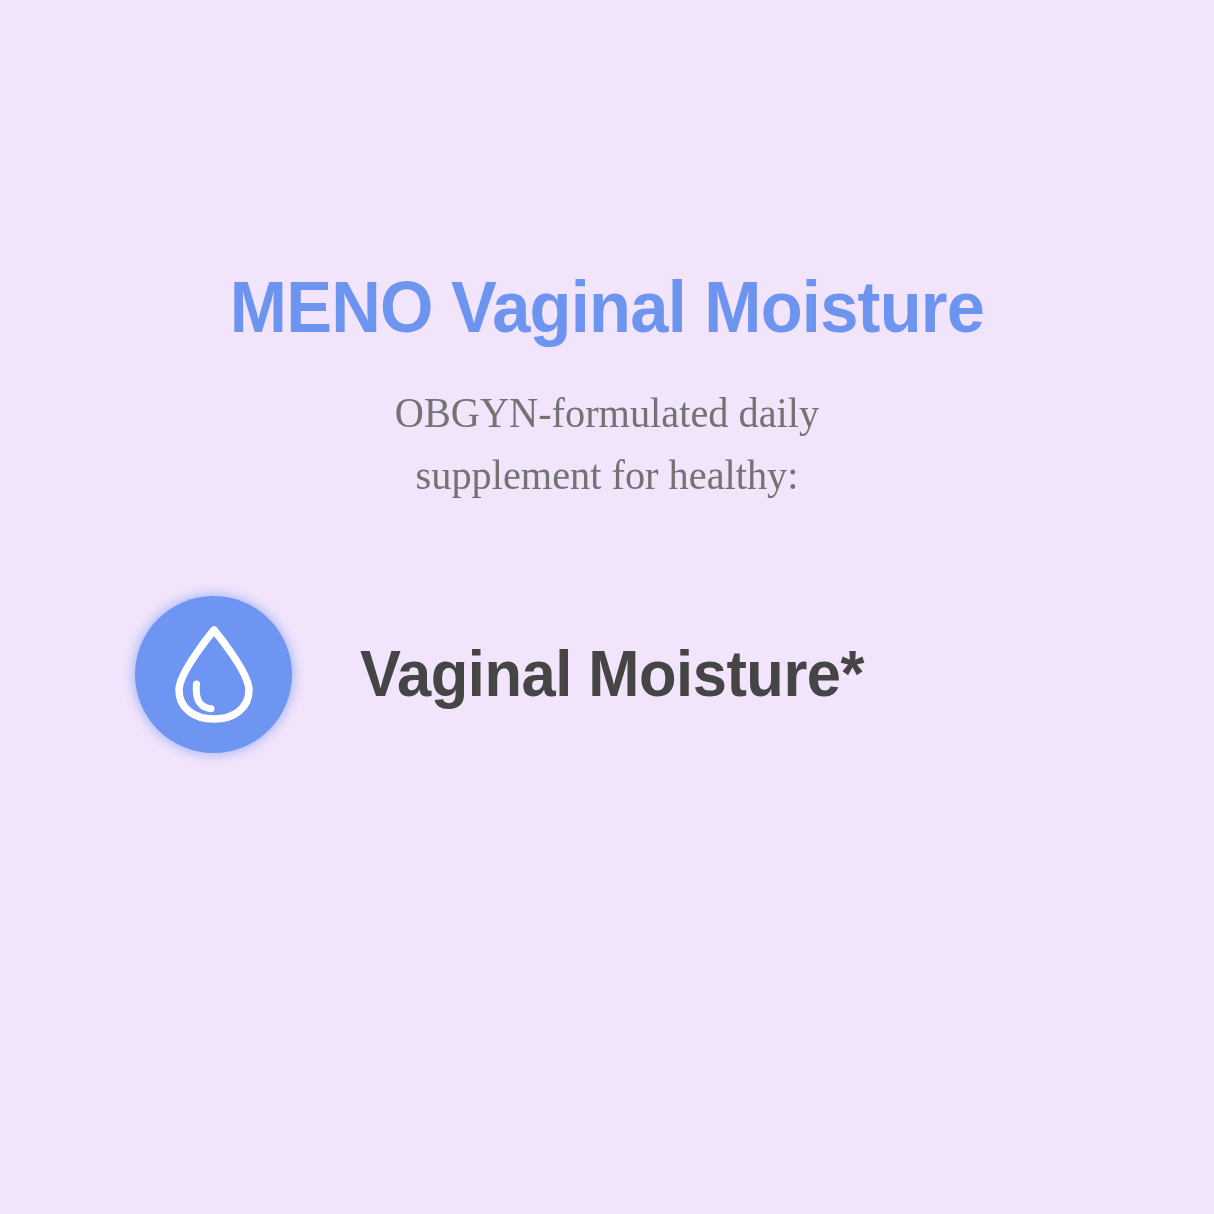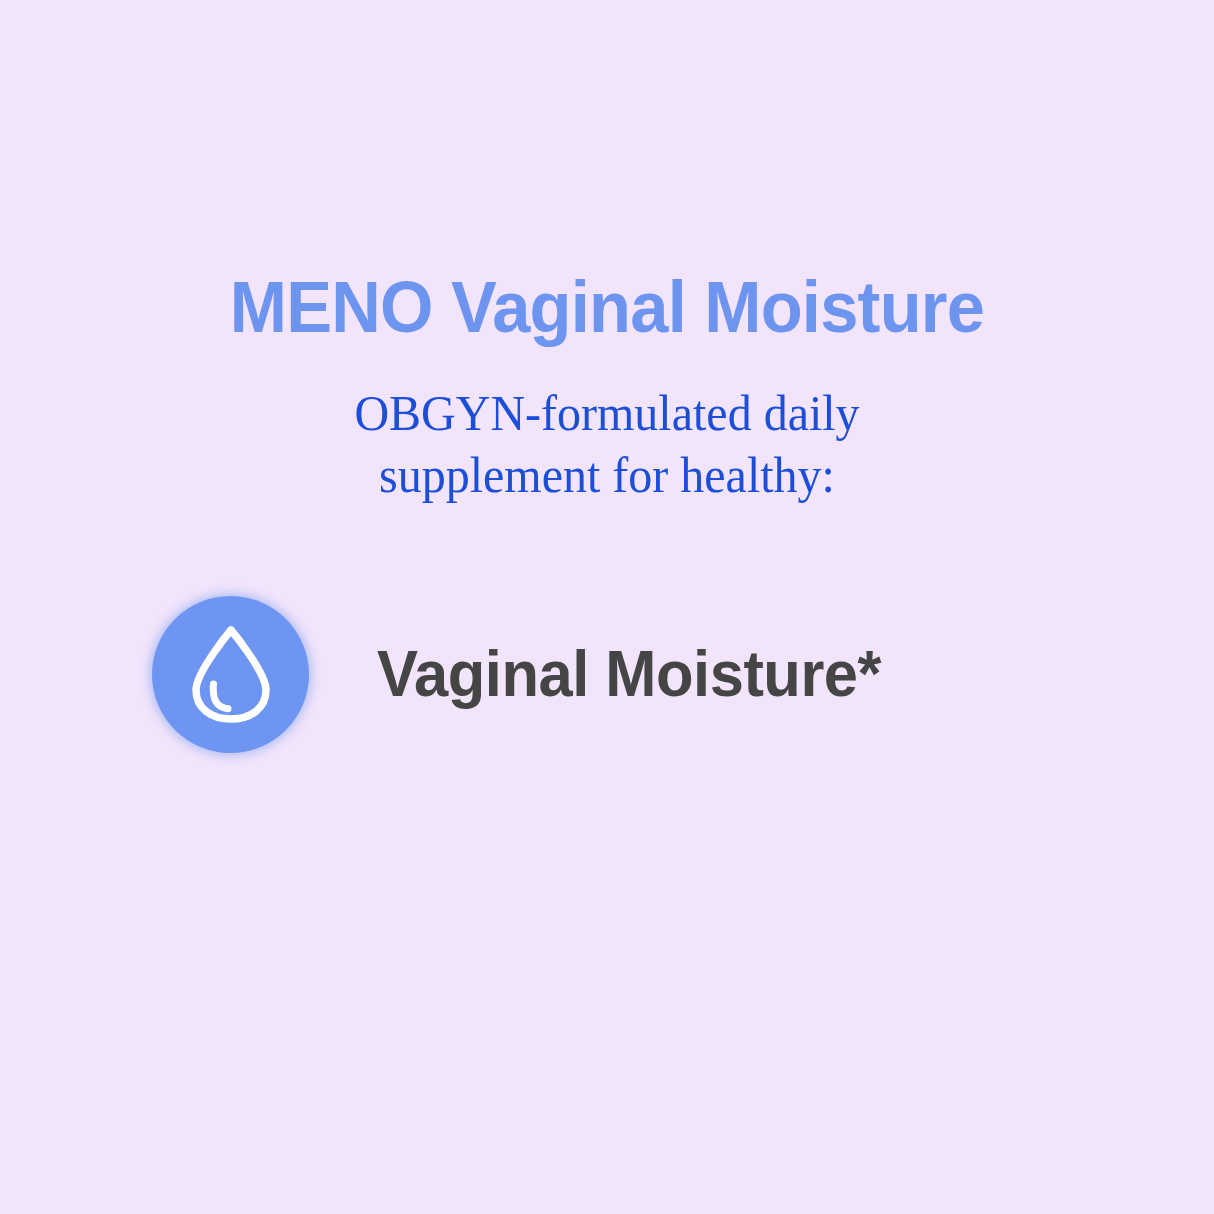--- a/index.html
+++ b/index.html
@@ -41,38 +41,37 @@
     white-space:nowrap;
   }
 
   
   .subtitle {
     position:absolute;
     left:0;
     top:382px;
     width:1214px;
     text-align:center;
-    color:#1d4ed8;
+    color:#737373;
     font-family:"Liberation Serif", serif;
-    font-size:50px;
+    font-size:42px;
     line-height:62px;
     letter-spacing:0px;
   }
   .subtitle .line {
     display:block;
     transform:scaleX(0.96);
   }
 
   
   .benefits {
     position:absolute;
     left:0;
     top:572px;
     width:1087px;
-    padding-left:17px;
   }
 
   .benefit-row {
     position:relative;
     display:flex;
     align-items:center;
     height:204px;
   }
 
   .icon-circle {

